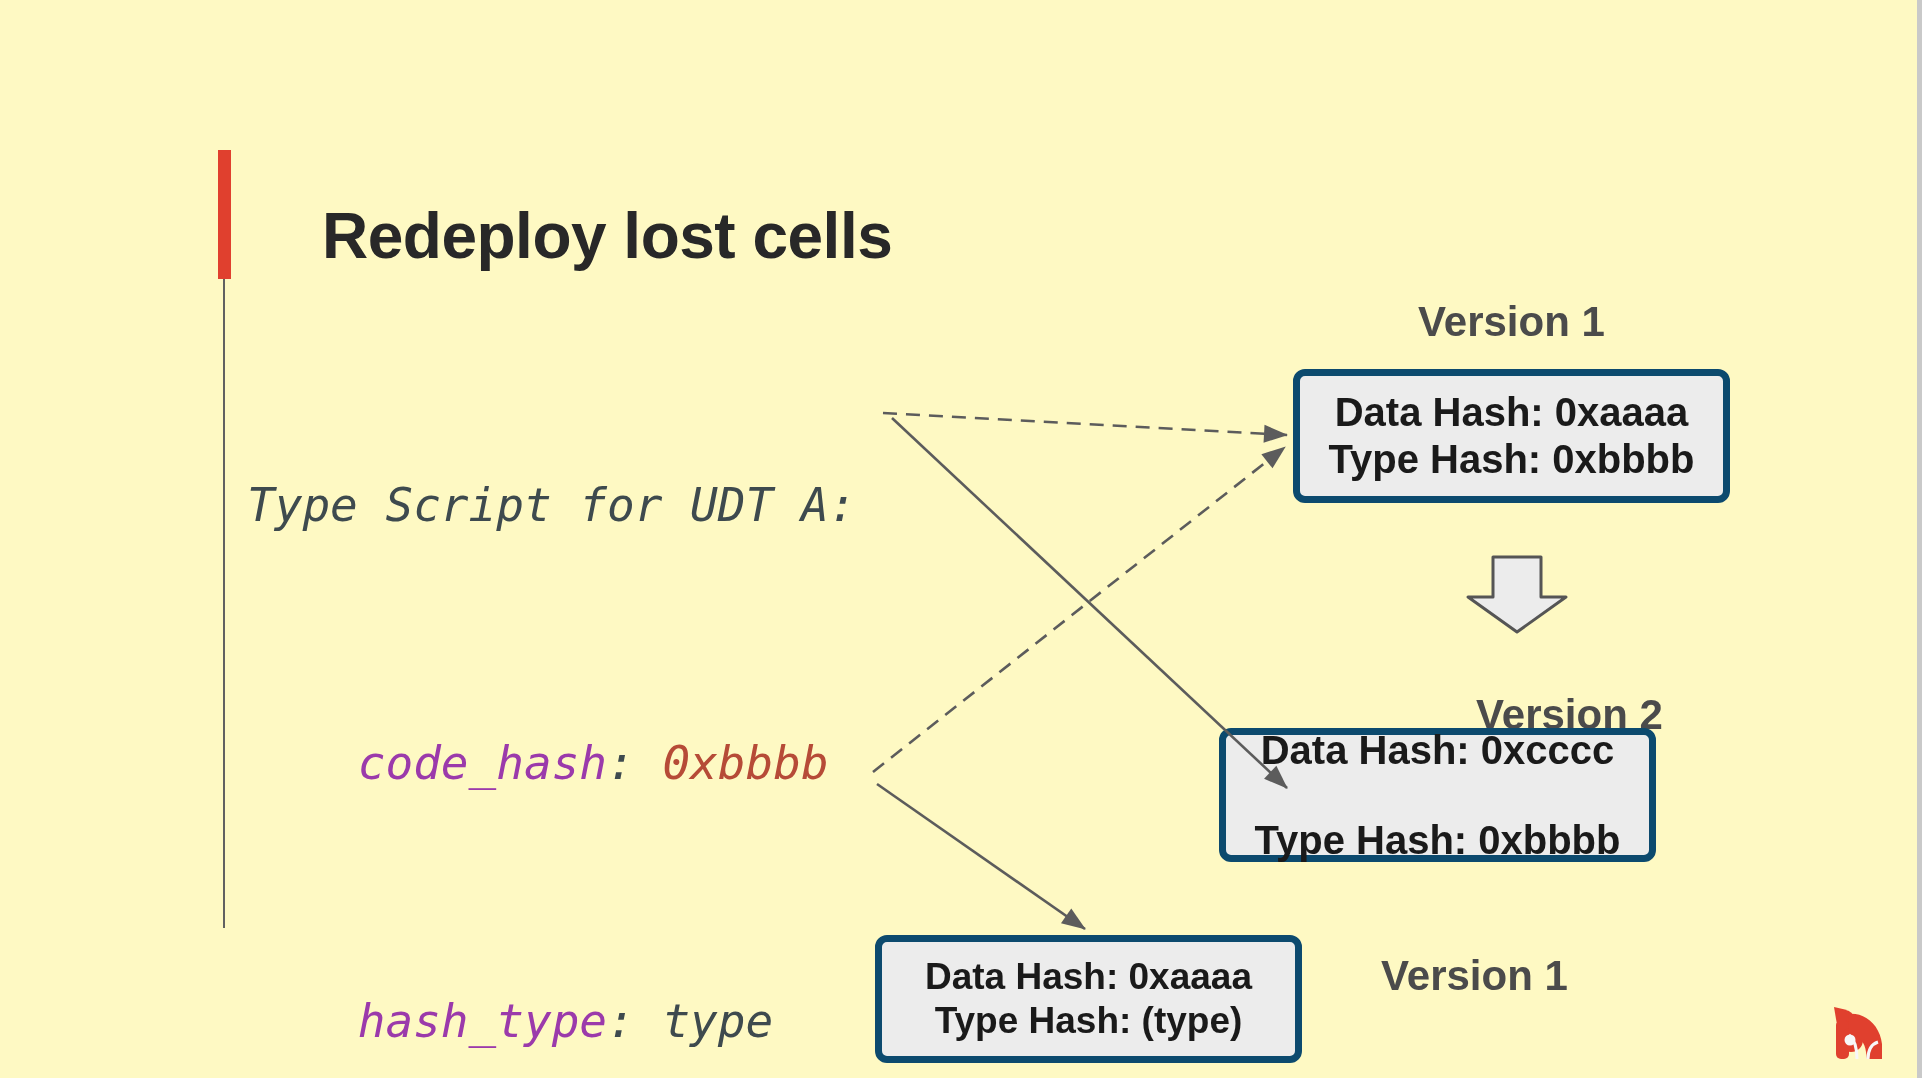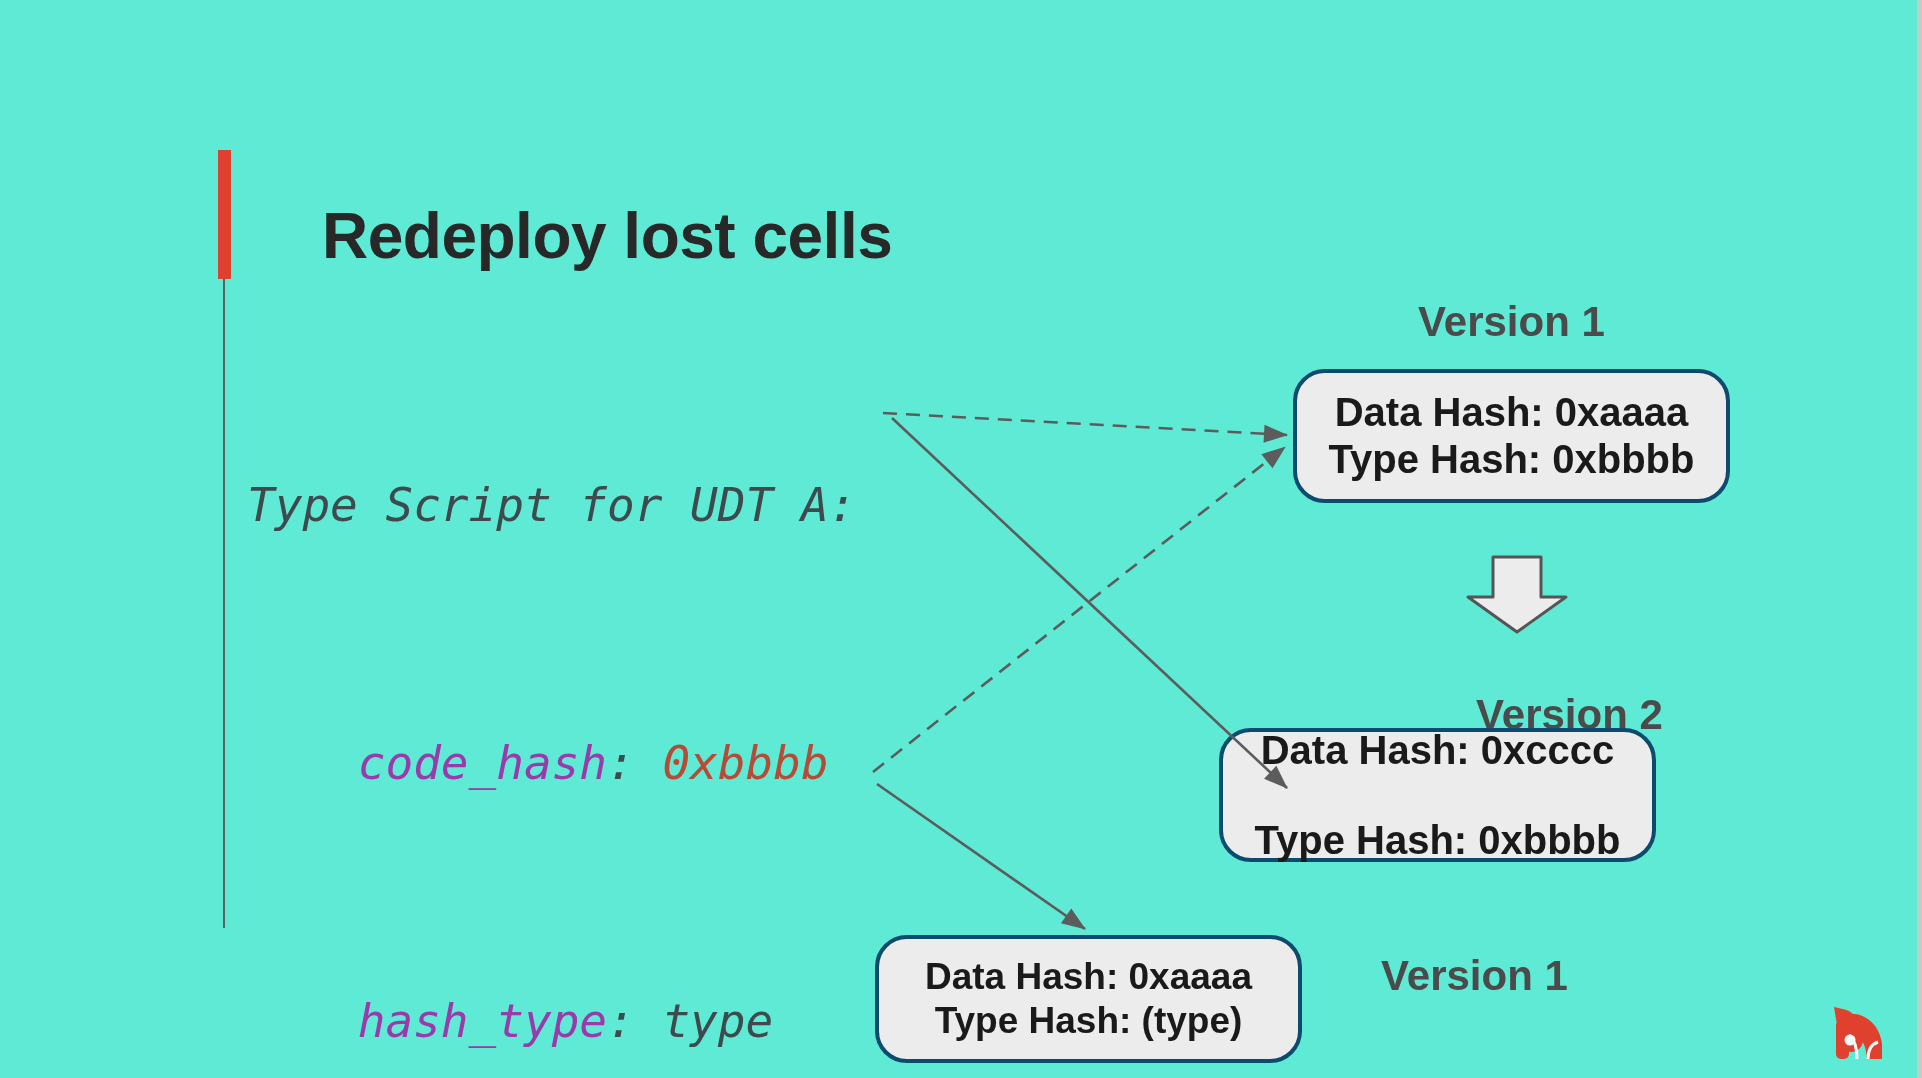--- a/index.html
+++ b/index.html
@@ -1,18 +1,18 @@
 <!DOCTYPE html>
 <html><head>
 <meta charset="utf-8">
 <style>
   html,body{margin:0;padding:0;background:#f7f7f8;}
   .slide{
     position:relative;width:1922px;height:1078px;overflow:hidden;
-    background:#5eead4;font-family:"Liberation Sans",sans-serif;
+    background:#fef9c3;font-family:"Liberation Sans",sans-serif;
   }
   .edge-strip{position:absolute;right:0;top:0;width:5px;height:1078px;background:#c9c9c9;}
   .accent-bar{position:absolute;left:218px;top:150px;width:13px;height:129px;background:#e0402e;}
   .vline{position:absolute;left:223px;top:279px;width:2px;height:649px;background:#616161;}
   .title{
     position:absolute;left:322px;top:156px;
     font-size:64px;font-weight:bold;color:#282828;letter-spacing:-0.5px;white-space:nowrap;
   }
   .code{
     position:absolute;left:247px;top:290px;
@@ -22,21 +22,21 @@
   .code .line{height:86px;font-style:italic;}
   .tok-key{color:#9b3aab;}
   .tok-val{color:#b64b37;}
 
   .vlabel{
     position:absolute;width:437px;text-align:center;white-space:nowrap;
     font-size:42px;font-weight:bold;color:#4b4b4b;
   }
   .vbox{
     position:absolute;width:437px;height:134px;box-sizing:border-box;
-    background:#ececec;border:4px solid #0c4a6e;border-radius:32px;
+    background:#ececec;border:7px solid #0c4a6e;border-radius:12px;
     display:flex;flex-direction:column;align-items:center;justify-content:center;
     font-size:40px;line-height:47px;font-weight:bold;color:#1a1a1a;text-align:center;white-space:nowrap;
   }
   #v1-label{left:1293px;top:298px;}
   #v1-box{left:1293px;top:369px;}
   #v2-label{left:1351px;top:658px;margin-top:33px;}
   #v2-box{left:1219px;top:728px;gap:43px;}
   #redeploy-box{left:875px;top:935px;width:427px;height:128px;font-size:37px;line-height:44px;}
   #redeploy-label{
     position:absolute;left:1337px;top:951px;width:275px;text-align:center;

